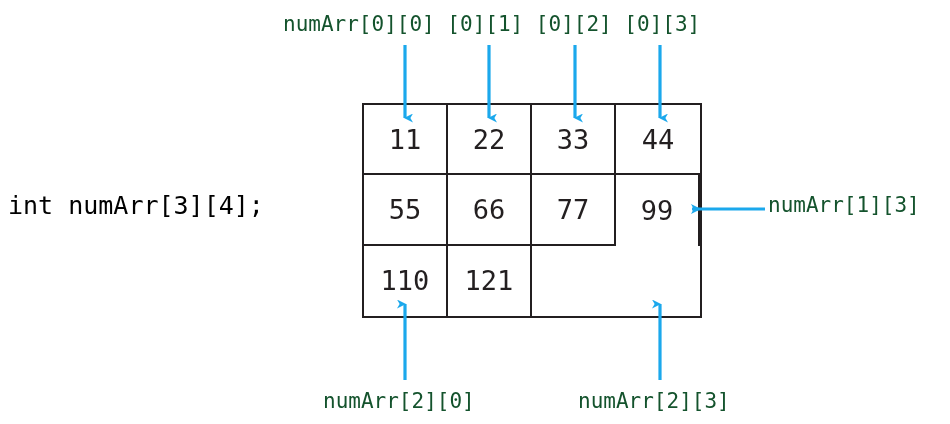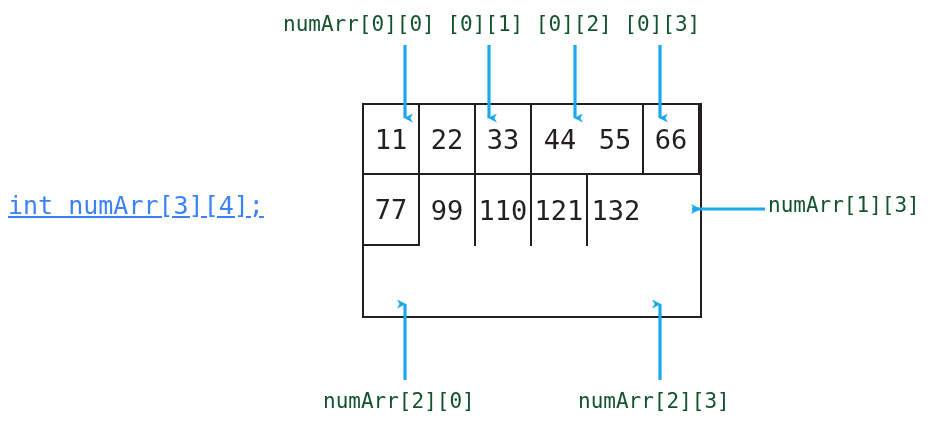--- a/index.html
+++ b/index.html
@@ -27,35 +27,34 @@
   .decl {
     position: absolute;
     left: 8px;
     top: 190px;
     width: 345px;
     text-align: left;
     font-size: 25px;
     letter-spacing: 0px;
     line-height: 32px;
     white-space: pre;
-    color: #3b82f6;
-    text-decoration: underline;
+    color: #000000;
   }
 
   
   .grid {
     position: absolute;
     left: 362px;
     top: 103px;
     width: 340px;
     height: 215px;
     border: 2px solid #231f20;
     box-sizing: border-box;
     display: grid;
-    grid-template-columns: repeat(6, 1fr);
+    grid-template-columns: repeat(4, 1fr);
     grid-template-rows: repeat(3, 1fr);
     background: #ffffff;
   }
   .cell {
     border-right: 2px solid #231f20;
     border-bottom: 2px solid #231f20;
     box-sizing: border-box;
     display: flex;
     align-items: center;
     justify-content: center;
@@ -118,21 +117,20 @@
     <div class="cell">33</div>
     <div class="cell col-last">44</div>
 
     <div class="cell">55</div>
     <div class="cell">66</div>
     <div class="cell">77</div>
 
     <div class="cell row-last">99</div>
     <div class="cell row-last">110</div>
     <div class="cell row-last">121</div>
-    <div class="cell row-last col-last">132</div>
   </div>
 
   <div class="lbl lbl-right">numArr[1][3]</div>
   <div class="lbl lbl-b0">numArr[2][0]</div>
   <div class="lbl lbl-b3">numArr[2][3]</div>
 
   <svg class="arrows" width="950" height="424" viewBox="0 0 950 424">
     <defs>
       <marker id="ah-down" markerWidth="9" markerHeight="9" refX="4.5" refY="8" orient="auto" markerUnits="userSpaceOnUse">
         <path d="M0,0 L4.5,9 L9,0 L4.5,2.6 Z" fill="#1BA8EC"></path>

